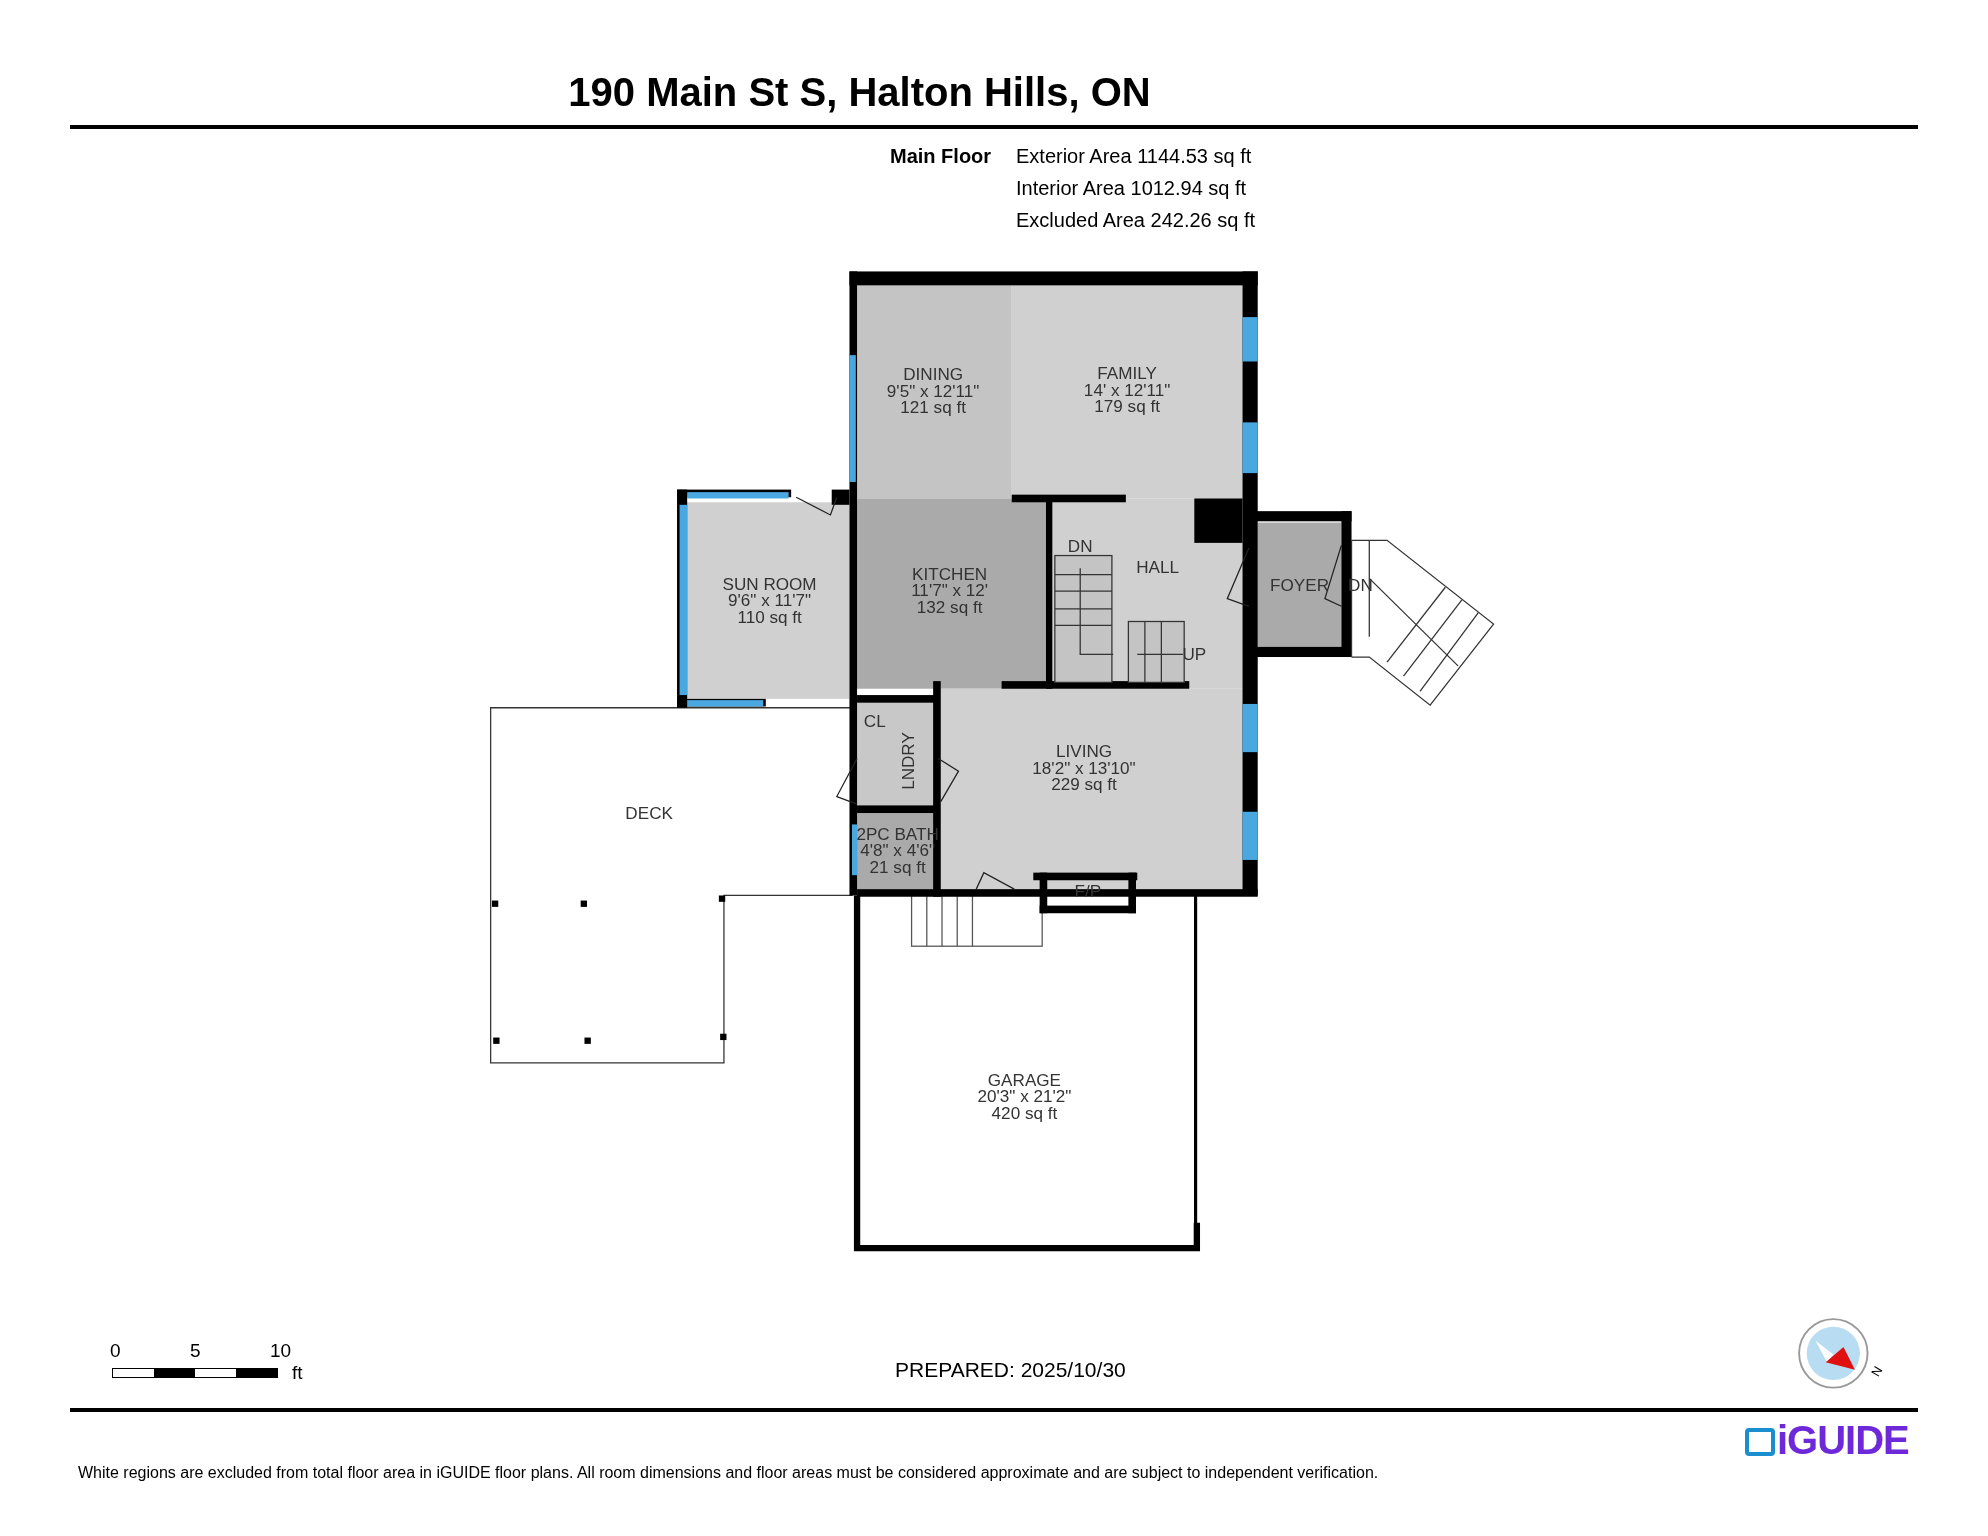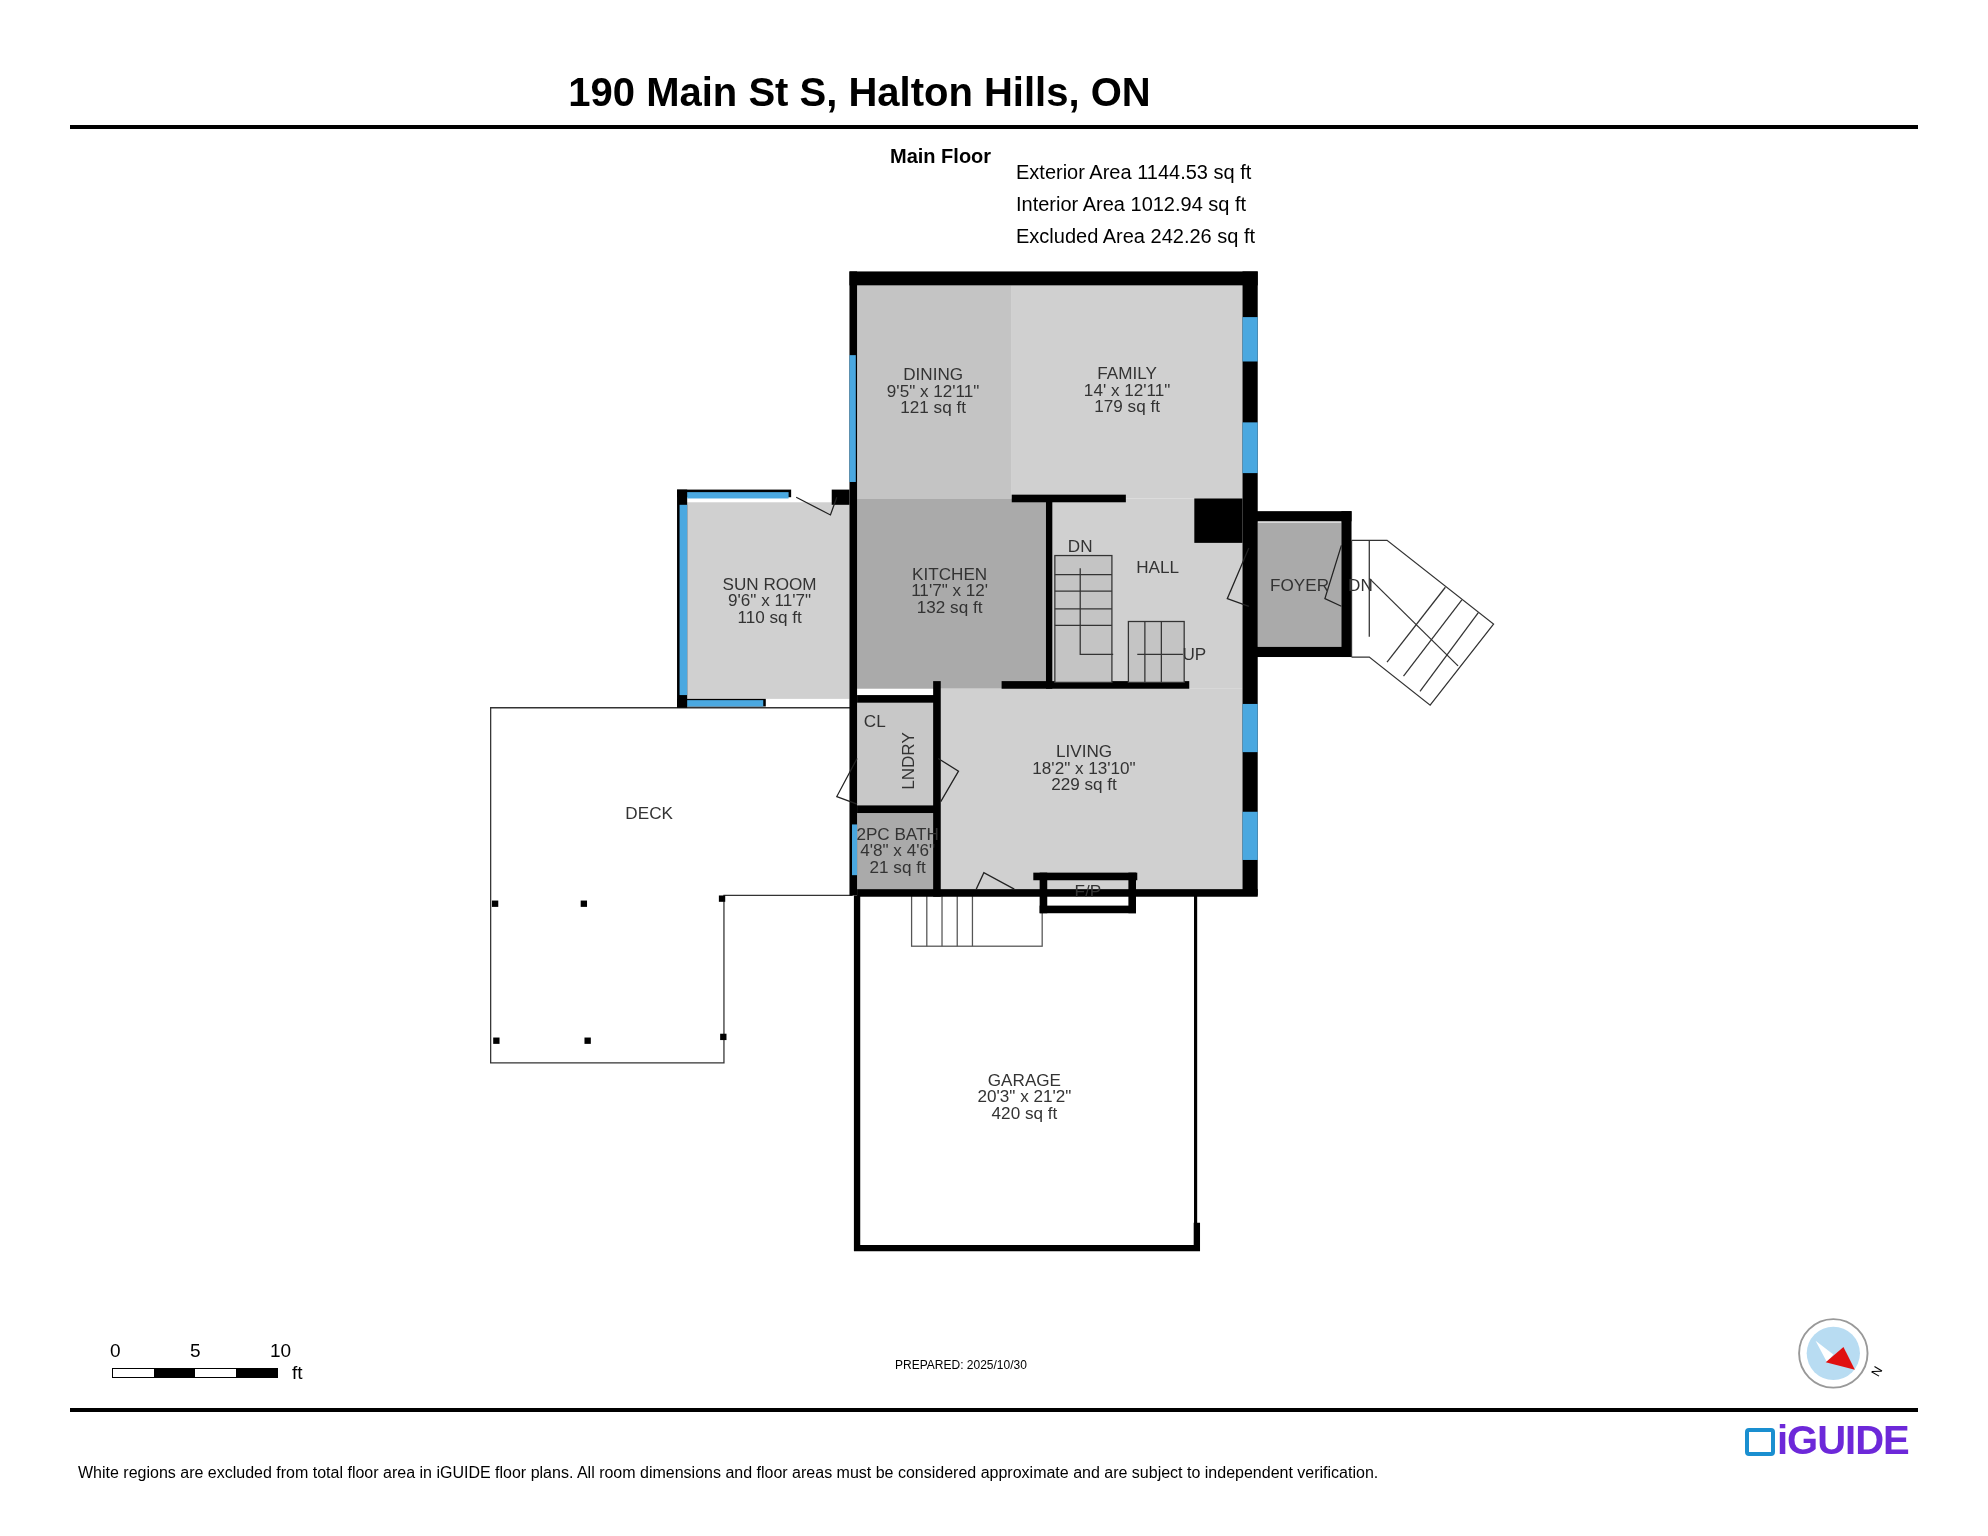--- a/index.html
+++ b/index.html
@@ -1,24 +1,24 @@
 <!DOCTYPE html>
 <html><head>
 <meta charset="utf-8">
 <style>
   html,body{margin:0;padding:0;background:#fff;}
   body{width:1988px;height:1536px;position:relative;overflow:hidden;font-family:"Liberation Sans",sans-serif;color:#000;}
   .title{position:absolute;left:0;top:70px;width:1719px;text-align:center;font-size:40px;font-weight:bold;}
   .rule{position:absolute;left:70px;width:1848px;height:4px;background:#000;}
   .areas{position:absolute;left:890px;top:140px;font-size:20px;line-height:32px;}
   .areas .lbl{position:absolute;left:0;top:0;font-weight:bold;white-space:nowrap;}
-  .areas .vals{position:absolute;left:126px;top:16px;white-space:nowrap;}
+  .areas .vals{position:absolute;left:126px;top:0;white-space:nowrap;}
   svg.plan{position:absolute;left:0;top:0;}
   .room-label{font-family:"Liberation Sans",sans-serif;font-size:13.5px;fill:#333;text-anchor:middle;}
-  .prepared{position:absolute;left:895px;top:1358px;font-size:12px;}
+  .prepared{position:absolute;left:895px;top:1358px;font-size:21px;}
   .disclaimer{position:absolute;left:78px;top:1424px;font-size:16px;margin-top:40px;}
   .scale{position:absolute;left:108px;top:1340px;}
   .scale .t{position:absolute;font-size:19px;top:0;}
   .brand{position:absolute;left:1745px;top:1418px;font-size:40px;color:#6d28d9;font-weight:bold;letter-spacing:-1px;}
 </style>
 </head>
 <body>
 
 <div class="title">190 Main St S, Halton Hills, ON</div>
 <div class="rule" style="top:125px"></div>

